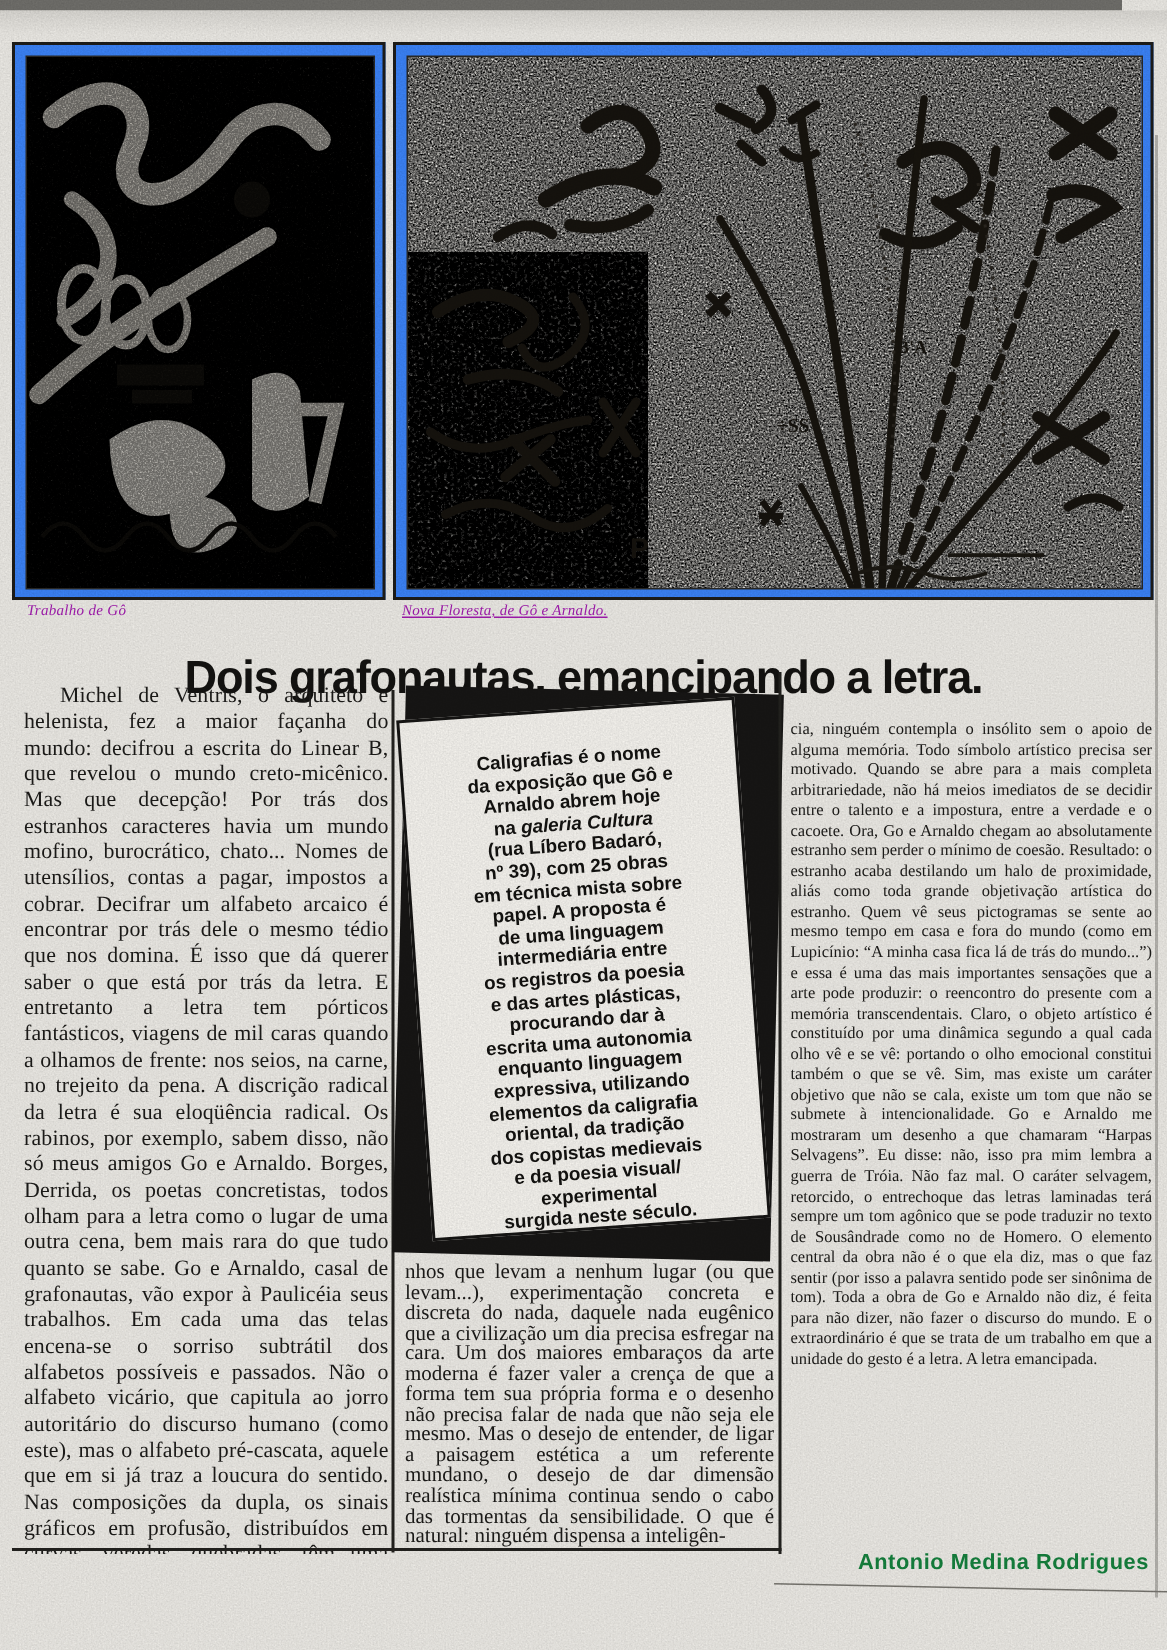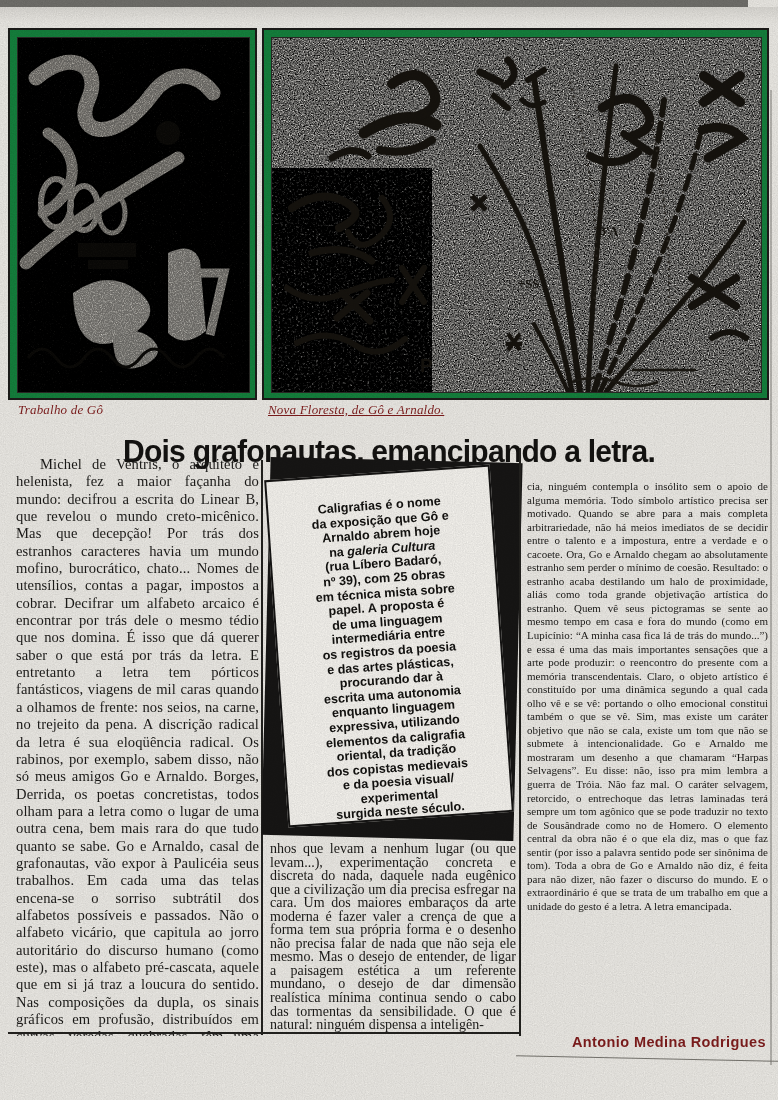--- a/index.html
+++ b/index.html
@@ -7,25 +7,25 @@
     position:relative;width:778px;height:1100px;margin:0 auto;
     background:#ebe9e4;overflow:hidden;
     font-family:"Liberation Serif",serif;color:#1c1b19;
   }
   .scan-top{position:absolute;left:0;top:0;width:748px;height:7px;background:#5a5956;opacity:.85;}
   .scan-top2{position:absolute;left:0;top:7px;width:100%;height:16px;background:linear-gradient(#d9d7d2,#ebe9e4);}
   .scan-right{position:absolute;left:770px;top:90px;width:2px;height:975px;background:#8f8d88;opacity:.6;}
   .noise{position:absolute;left:0;top:0;pointer-events:none;opacity:.10;}
 
   
-  .figure{position:absolute;background:#15803d;border:2px solid #1d1c1a;box-sizing:border-box;padding:7px;}
+  .figure{position:absolute;background:#3b82f6;border:2px solid #1d1c1a;box-sizing:border-box;padding:7px;}
   .fig-left{left:8px;top:28px;width:249px;height:372px;}
   .fig-right{left:262px;top:28px;width:507px;height:372px;}
   .figure svg{display:block;border:1px solid #2a2926;}
-  .caption{position:absolute;top:402px;font-style:italic;font-size:13px;color:#7f1d1d;letter-spacing:.2px;}
+  .caption{position:absolute;top:402px;font-style:italic;font-size:10px;color:#a21caf;letter-spacing:.2px;}
   .cap-left{left:18px;}
   .cap-right{left:268px;text-decoration:underline;}
 
   
   .headline{
     position:absolute;left:0;top:413px;width:778px;text-align:center;
     font-family:"Liberation Sans",sans-serif;font-weight:bold;
     font-size:31px;letter-spacing:-.8px;color:#141311;
     transform:scaleX(.97);transform-origin:50% 50%;
   }
@@ -50,21 +50,21 @@
     font-family:"Liberation Sans",sans-serif;font-weight:bold;
     font-size:12.6px;line-height:14.6px;color:#131210;text-align:center;
   }
   .inset-line{white-space:nowrap;}
 
   
   .bottom-rule{position:absolute;left:8px;top:1032px;width:513px;height:0;border-top:2px solid #23221f;}
   .byline{
     position:absolute;right:12px;top:1034px;width:300px;text-align:right;
     font-family:"Liberation Sans",sans-serif;font-weight:bold;font-size:14.5px;
-    letter-spacing:.4px;color:#7f1d1d;
+    letter-spacing:.4px;color:#15803d;
   }
   .byline-rule{position:absolute;right:0px;top:1058px;width:262px;height:0;border-top:1.5px solid #77756f;transform:rotate(1.2deg);}
 </style>
 </head>
 <body>
 
 <div class="page">
 
   <div class="scan-top"></div>
   <div class="scan-top2"></div>

